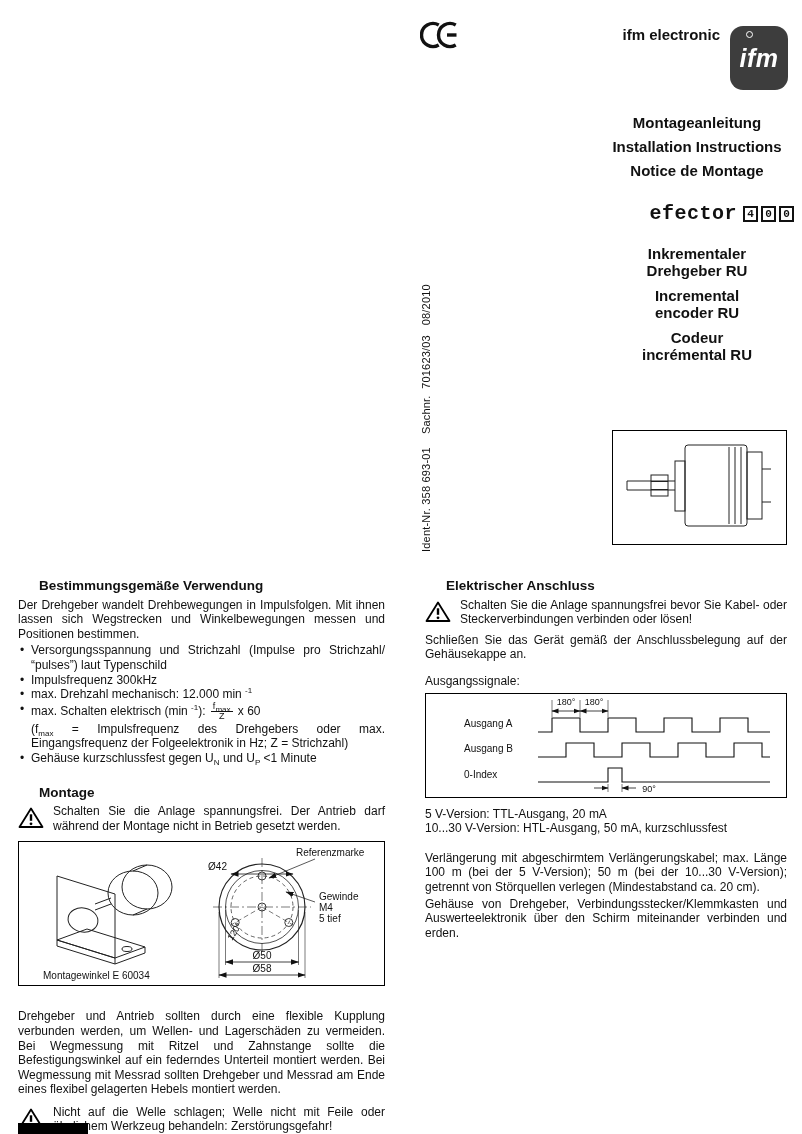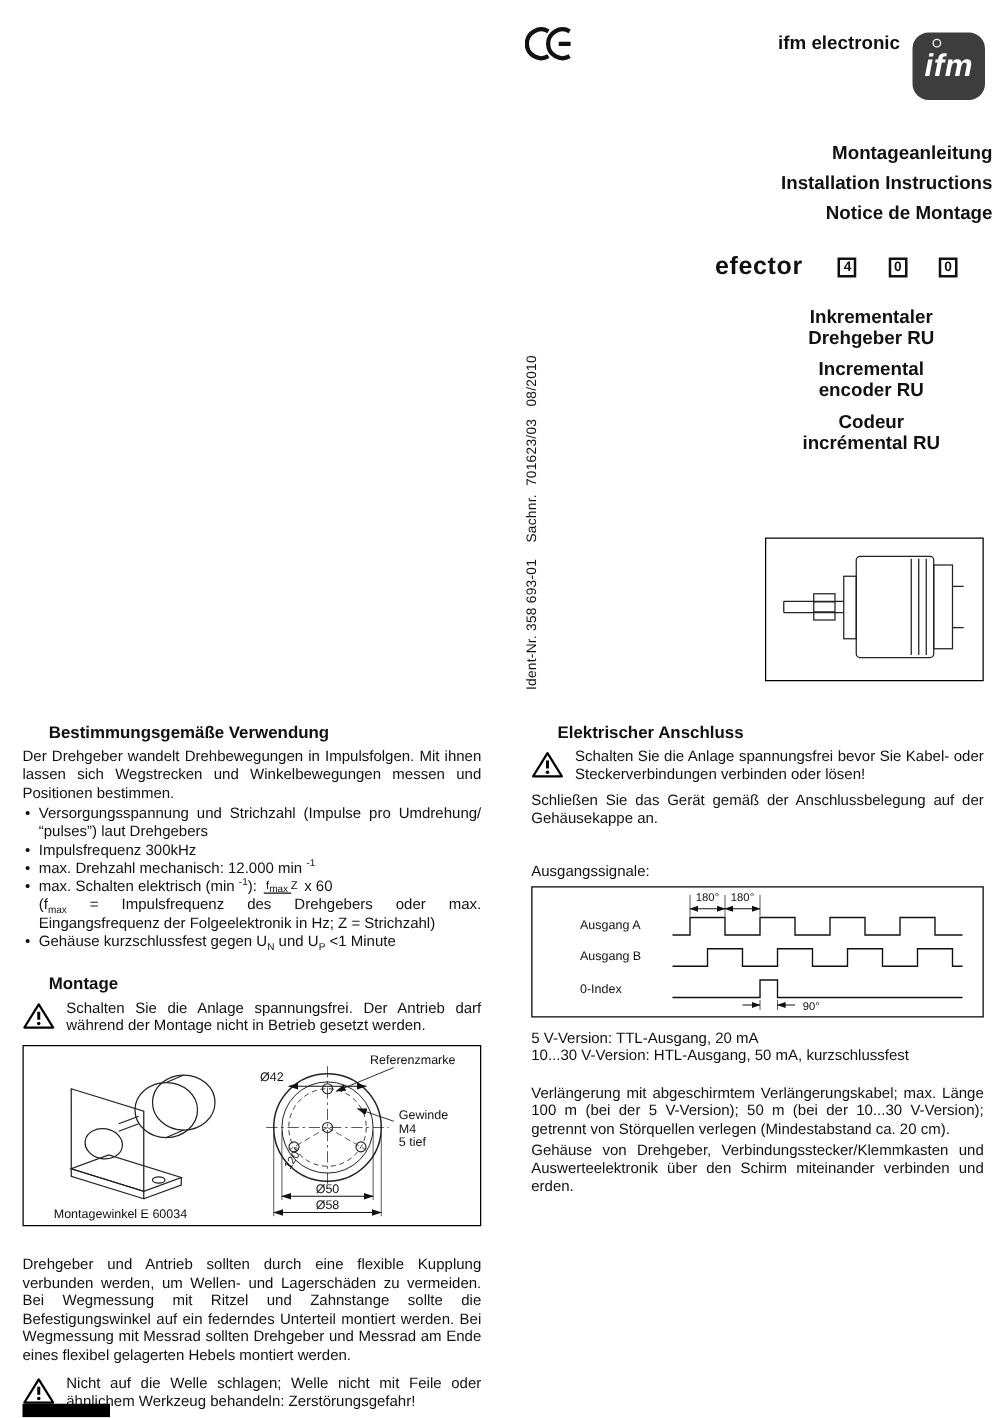--- a/index.html
+++ b/index.html
@@ -7,29 +7,29 @@
   body {
     width:802px; height:1134px; position:relative;
     font-family:"Liberation Sans", sans-serif; color:#111;
   }
   .page { position:absolute; inset:0; background:#fff; overflow:hidden; }
 
   
   .ce { position:absolute; left:420px; top:20px; }
   .brand { position:absolute; top:26px; right:14px; display:flex; gap:10px; }
   .brand-text { font-size:15px; font-weight:bold; }
-  .ifm-logo { position:relative; width:58px; height:54px; background:#3d3d3d; border-radius:13px;
+  .ifm-logo { position:relative; width:58px; height:64px; background:#3d3d3d; border-radius:13px;
               display:flex; align-items:center; justify-content:center; }
   .ifm-logo-text { color:#fff; font-weight:bold; font-style:italic; font-size:25px; letter-spacing:0.5px; }
   .ifm-ring { position:absolute; top:5px; left:16px; width:7px; height:7px; border:1.6px solid #fff; border-radius:50%; }
 
-  .titles { position:absolute; left:600px; top:111px; width:194px; text-align:right;
+  .titles { position:absolute; left:600px; top:111px; width:194px; text-align:center;
             font-size:15px; font-weight:bold; line-height:24px; }
-  .efector { position:absolute; left:572px; top:202px; width:194px; display:flex;
-             justify-content:space-between; align-items:center; gap:2px; }
+  .efector { position:absolute; left:600px; top:202px; width:194px; display:flex;
+             justify-content:flex-end; align-items:center; gap:2px;font-family:Liberation Mono, monospace; }
   .efector-name { font-size:20px; font-weight:bold; letter-spacing:0.5px; margin-right:3px; }
   .digit { display:inline-flex; width:15px; height:16px; border:2px solid #111; align-items:center;
            justify-content:center; font-size:11px; font-weight:bold; margin-left:1px; }
   .products { position:absolute; left:600px; top:245px; width:194px; text-align:center;
               font-size:15px; font-weight:bold; line-height:17px; }
   .pgroup { margin-bottom:8px; }
 
   .vertical { position:absolute; left:420px; top:552px; transform-origin:0 0; transform:rotate(-90deg);
               font-size:11px; white-space:pre; letter-spacing:0.2px; }
 
@@ -43,33 +43,33 @@
   h3 { font-size:13.5px; font-weight:bold; margin-bottom:4px;padding-left:21px; }
   h3.mt { margin-top:20px; }
   p { margin-bottom:2px; }
   .just { text-align:justify; }
   sup { font-size:8px; vertical-align:super; line-height:0; }
   sub { font-size:8px; vertical-align:sub; line-height:0; }
 
   .bullet { position:relative; padding-left:13px; text-align:justify; }
   .bullet::before { content:"•"; position:absolute; left:2px; }
 
-  .frac { display:inline-flex; vertical-align:middle; text-align:center;
+  .frac { display:inline-flex; flex-direction:column; vertical-align:middle; text-align:center;
           font-size:9px; line-height:9.5px; margin:0 2px; }
   .frac .num { border-bottom:1px solid #111; padding:0 2px; }
 
   .warn { display:flex; gap:9px; margin-top:4px; }
   .warn svg { flex:0 0 auto; margin-top:2px; }
   .warn .wtext { text-align:justify; }
 
   .draw-box { width:367px; height:145px; border:1px solid #000; margin-top:8px; background:#fff; }
   .timing-box { width:362px; height:105px; border:1px solid #000; margin-top:4px; background:#fff; }
 
   .after-box { margin-top:23px; }
-  .sig-label { margin-top:28px; }
+  .sig-label { margin-top:12px; }
   .versions { margin-top:9px; }
   .para2 { margin-top:15px; }
   .warn2 { margin-top:8px; }
 
   .footer-bar { position:absolute; left:18px; top:1123px; width:70px; height:11px; background:#000; }
 
   svg text { font-family:"Liberation Sans", sans-serif; fill:#111; }
 </style>
 </head>
 <body>
@@ -140,21 +140,21 @@
         <line x1="149" y1="38" x2="158" y2="38"></line>
         <line x1="149" y1="71" x2="158" y2="71"></line>
       </g>
     </svg>
   </div>
 
   <div class="col left">
     <h3>Bestimmungsgemäße Verwendung</h3>
     <p class="just">Der Drehgeber wandelt Drehbewegungen in Impulsfolgen. Mit ihnen lassen sich Wegstrecken und Winkelbewegungen messen und Positionen bestimmen.</p>
 
-    <div class="bullet">Versorgungsspannung und Strichzahl (Impulse pro Umdrehung/ “pulses”) laut Drehgebers</div>
+    <div class="bullet">Versorgungsspannung und Strichzahl (Impulse pro Strichzahl/ “pulses”) laut Typenschild</div>
     <div class="bullet">Impulsfrequenz 300kHz</div>
     <div class="bullet">
       <span>max. Drehzahl mechanisch: 12.000 min </span><sup>-1</sup>
     </div>
     <div class="bullet">
       <span>max. Schalten elektrisch (min </span><sup>-1</sup><span>): </span><span class="frac">
           <span class="num"><span>f</span><sub>max</sub></span>
           <span class="den">Z</span>
         </span><span> x 60</span>
       <div>

